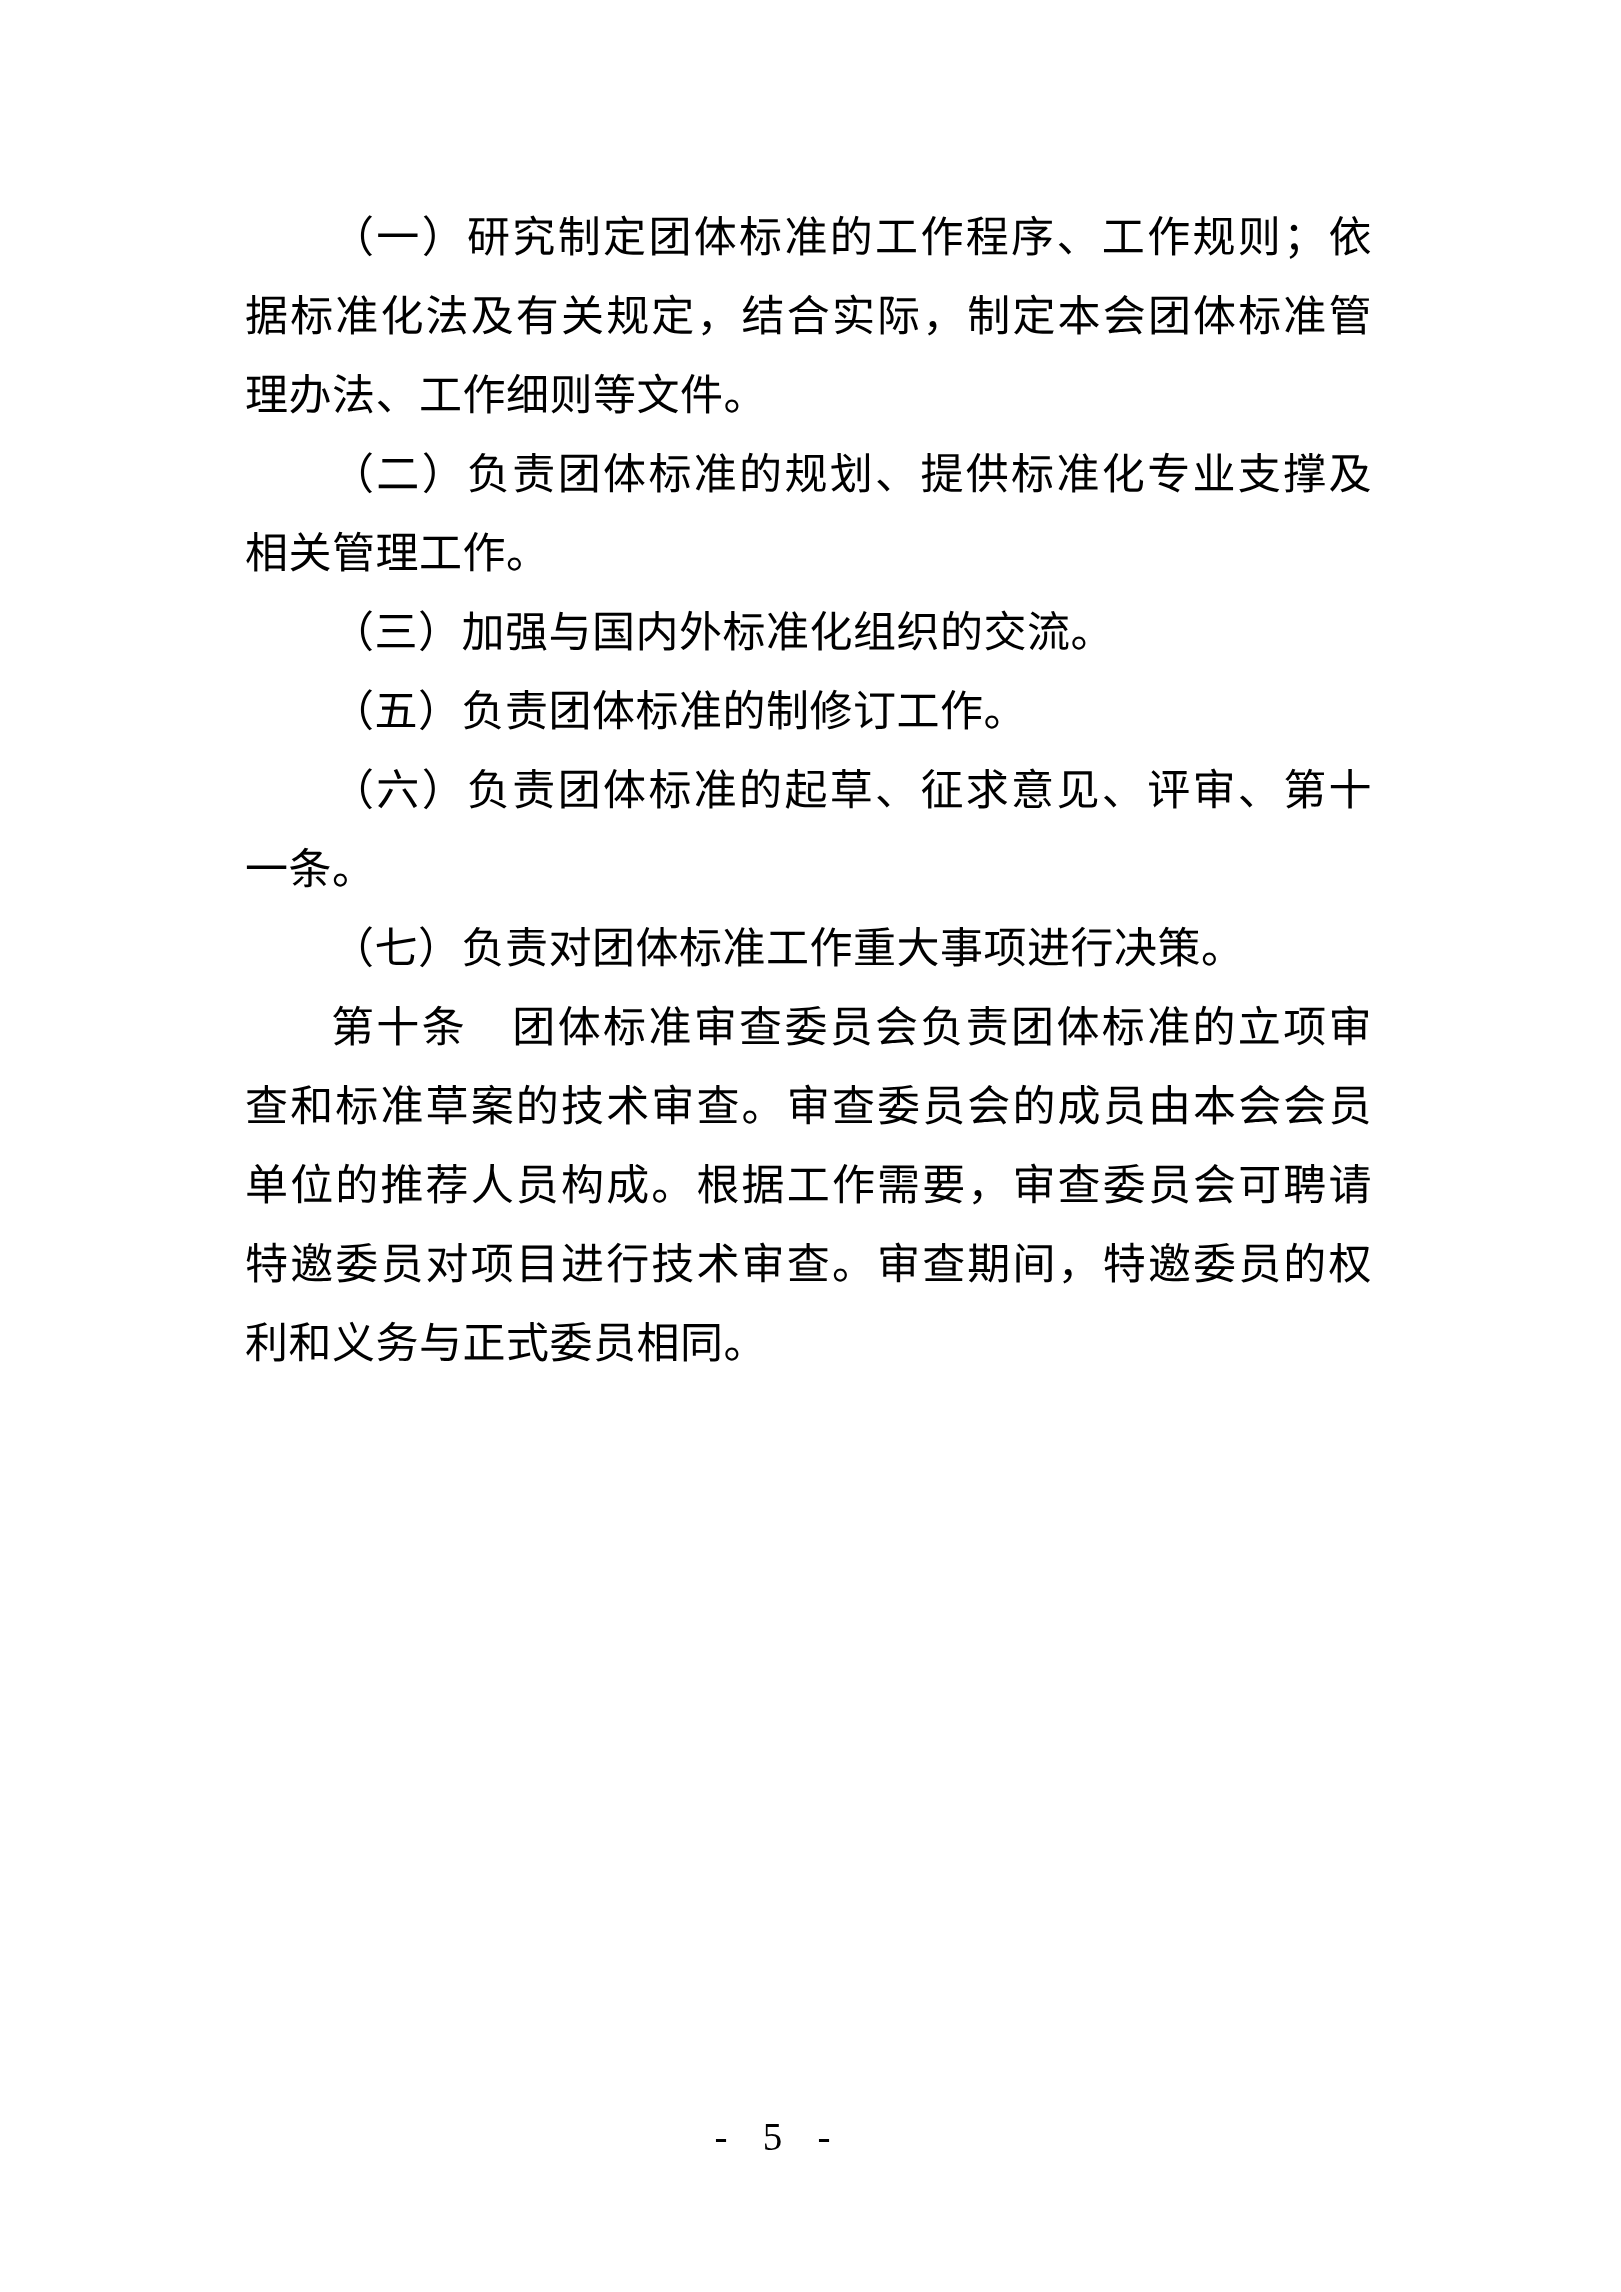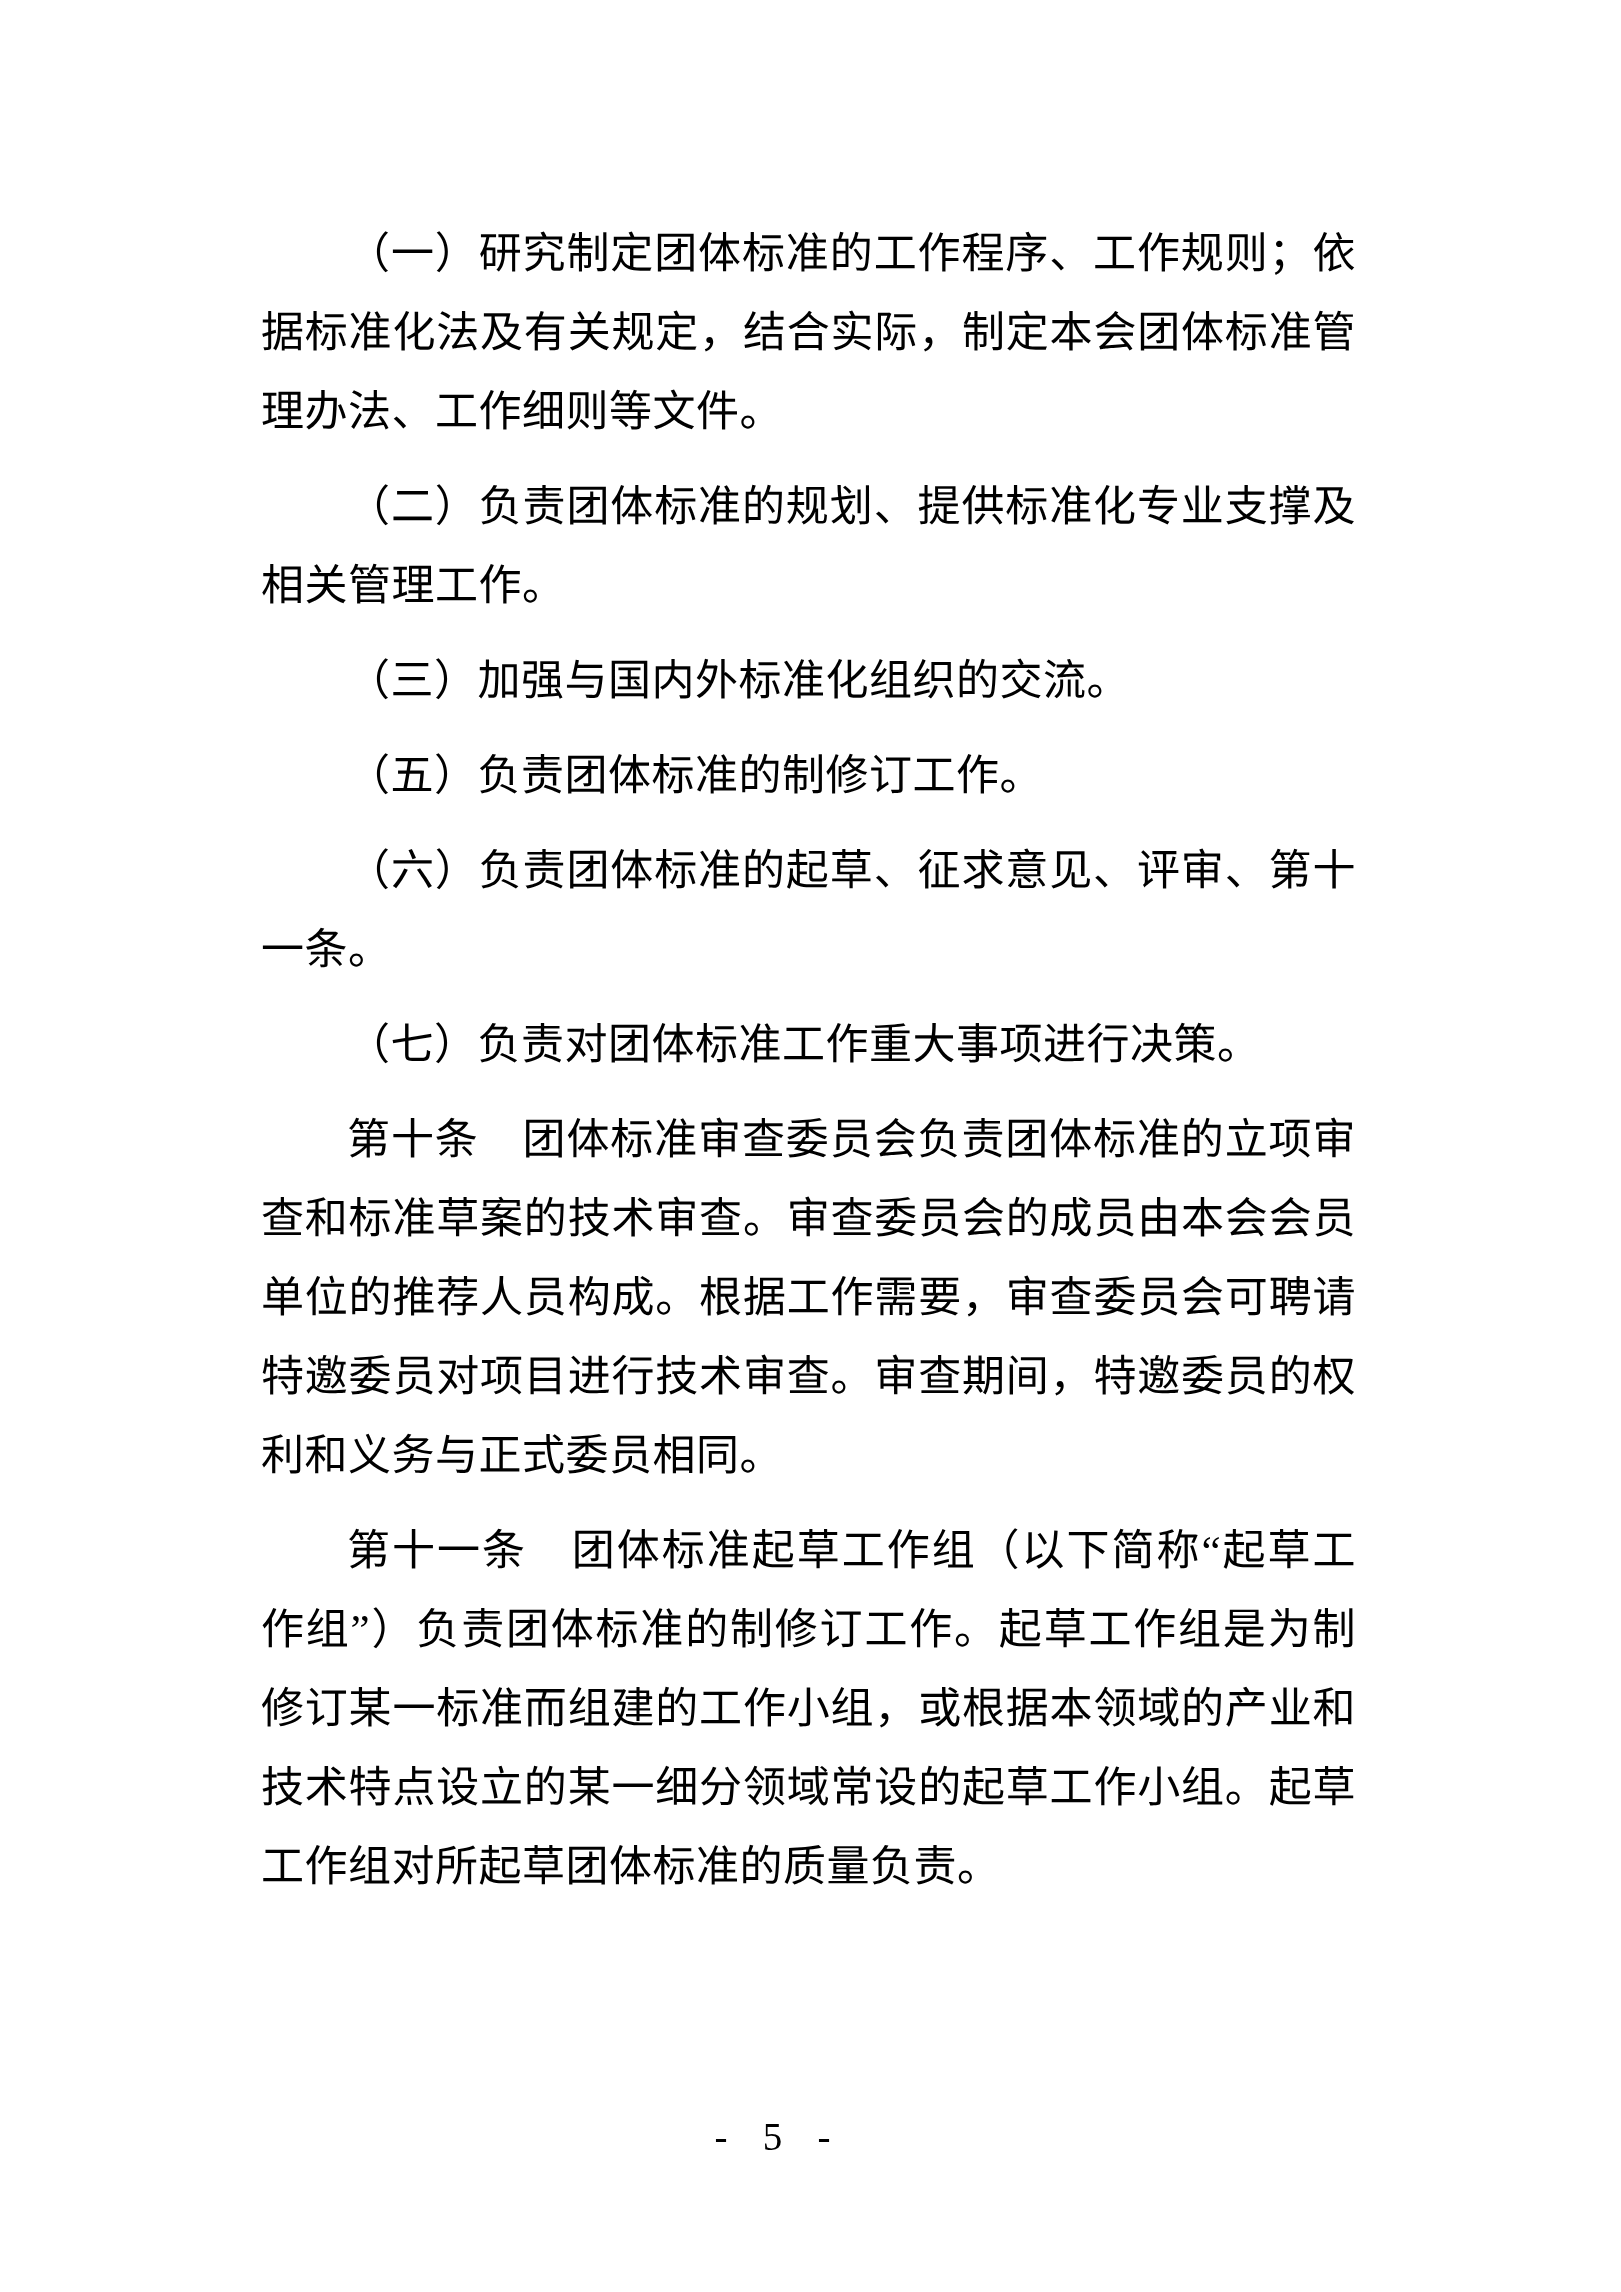--- a/index.html
+++ b/index.html
@@ -28,21 +28,21 @@
     left: 245px;
     top: 198px;
     width: 1127px;
     font-size: 43px;
     line-height: 79px;
     text-align: justify;
     text-justify: inter-character;
     letter-spacing: 0.5px;
   }
   .para {
-    margin: 16px;
+    margin: 0;
     padding: 0;
     text-indent: 2em;
     word-break: break-all;
   }
   .footer {
     position: absolute;
     left: 0;
     top: 2113px;
     width: 1551px;
     text-align: center;
@@ -59,21 +59,20 @@
 <div class="page">
 
   <main class="text-block">
     <p class="para">（一）研究制定团体标准的工作程序、工作规则；依据标准化法及有关规定，结合实际，制定本会团体标准管理办法、工作细则等文件。</p>
     <p class="para">（二）负责团体标准的规划、提供标准化专业支撑及相关管理工作。</p>
     <p class="para">（三）加强与国内外标准化组织的交流。</p>
     <p class="para">（五）负责团体标准的制修订工作。</p>
     <p class="para">（六）负责团体标准的起草、征求意见、评审、第十一条。</p>
     <p class="para">（七）负责对团体标准工作重大事项进行决策。</p>
     <p class="para">第十条　团体标准审查委员会负责团体标准的立项审查和标准草案的技术审查。审查委员会的成员由本会会员单位的推荐人员构成。根据工作需要，审查委员会可聘请特邀委员对项目进行技术审查。审查期间，特邀委员的权利和义务与正式委员相同。</p>
-    <p class="para">第十一条　团体标准起草工作组（以下简称“起草工作组”）负责团体标准的制修订工作。起草工作组是为制修订某一标准而组建的工作小组，或根据本领域的产业和技术特点设立的某一细分领域常设的起草工作小组。起草工作组对所起草团体标准的质量负责。</p>
   </main>
 
   <footer class="footer">
     <span>- 5 -</span>
   </footer>
 
 </div>
 
 
 </body></html>

